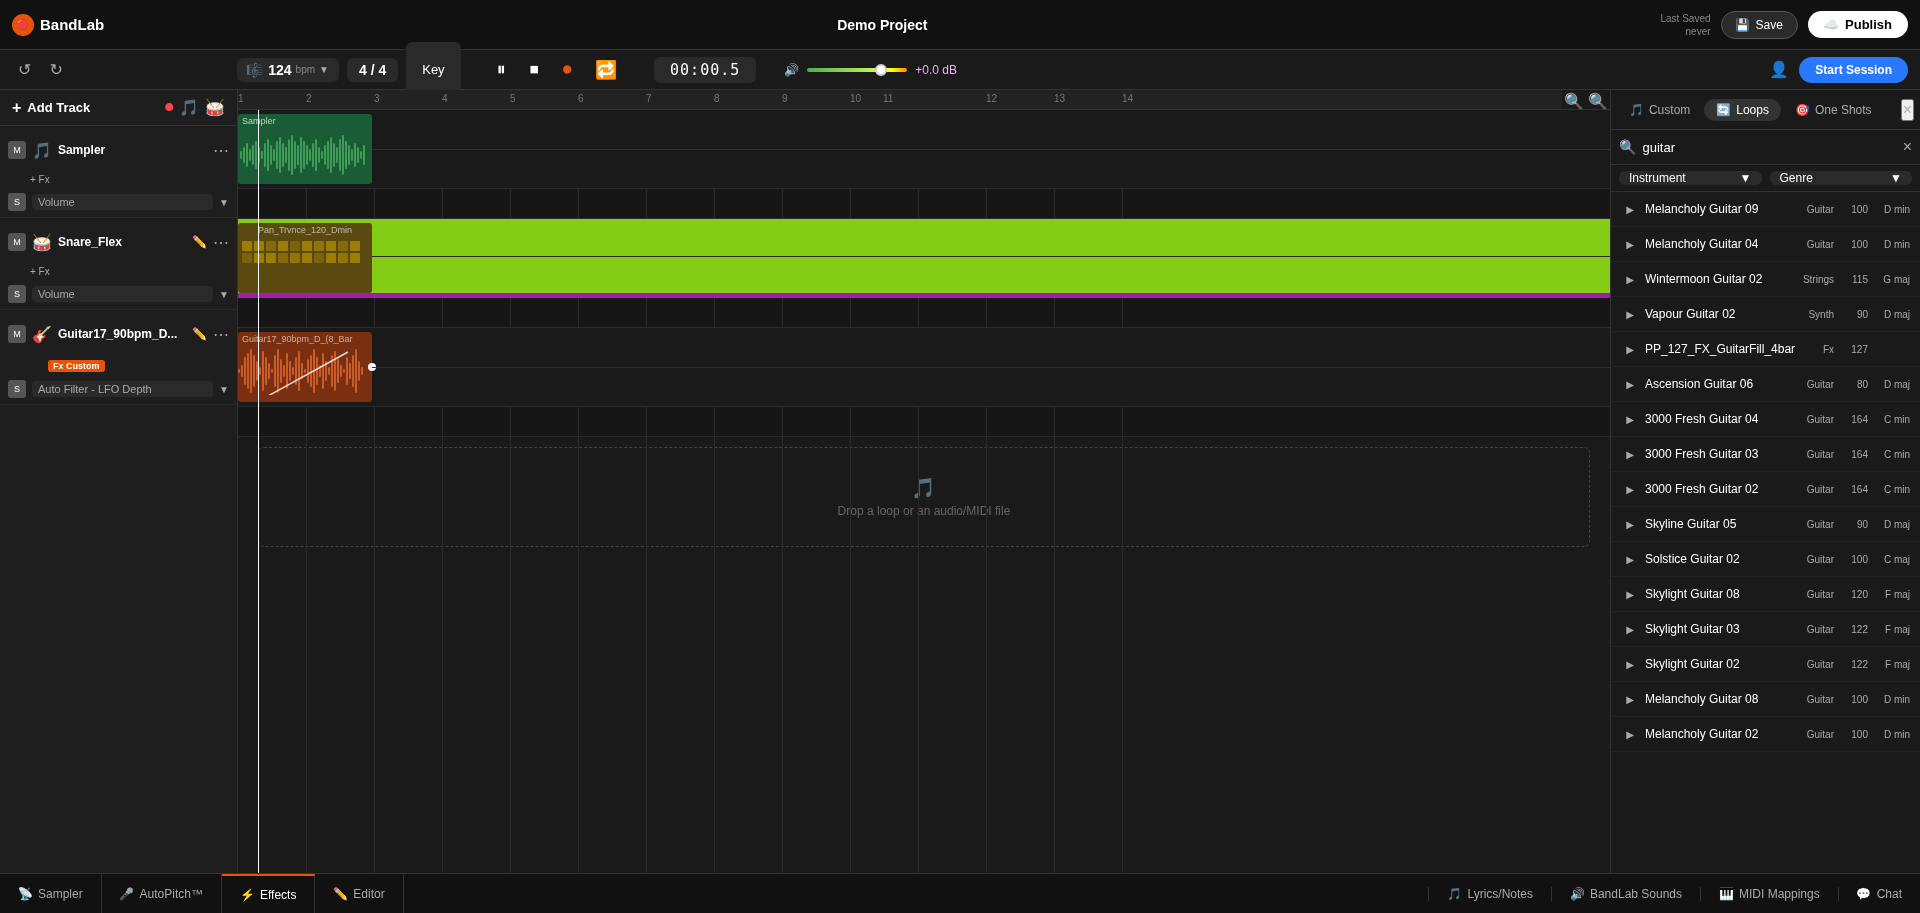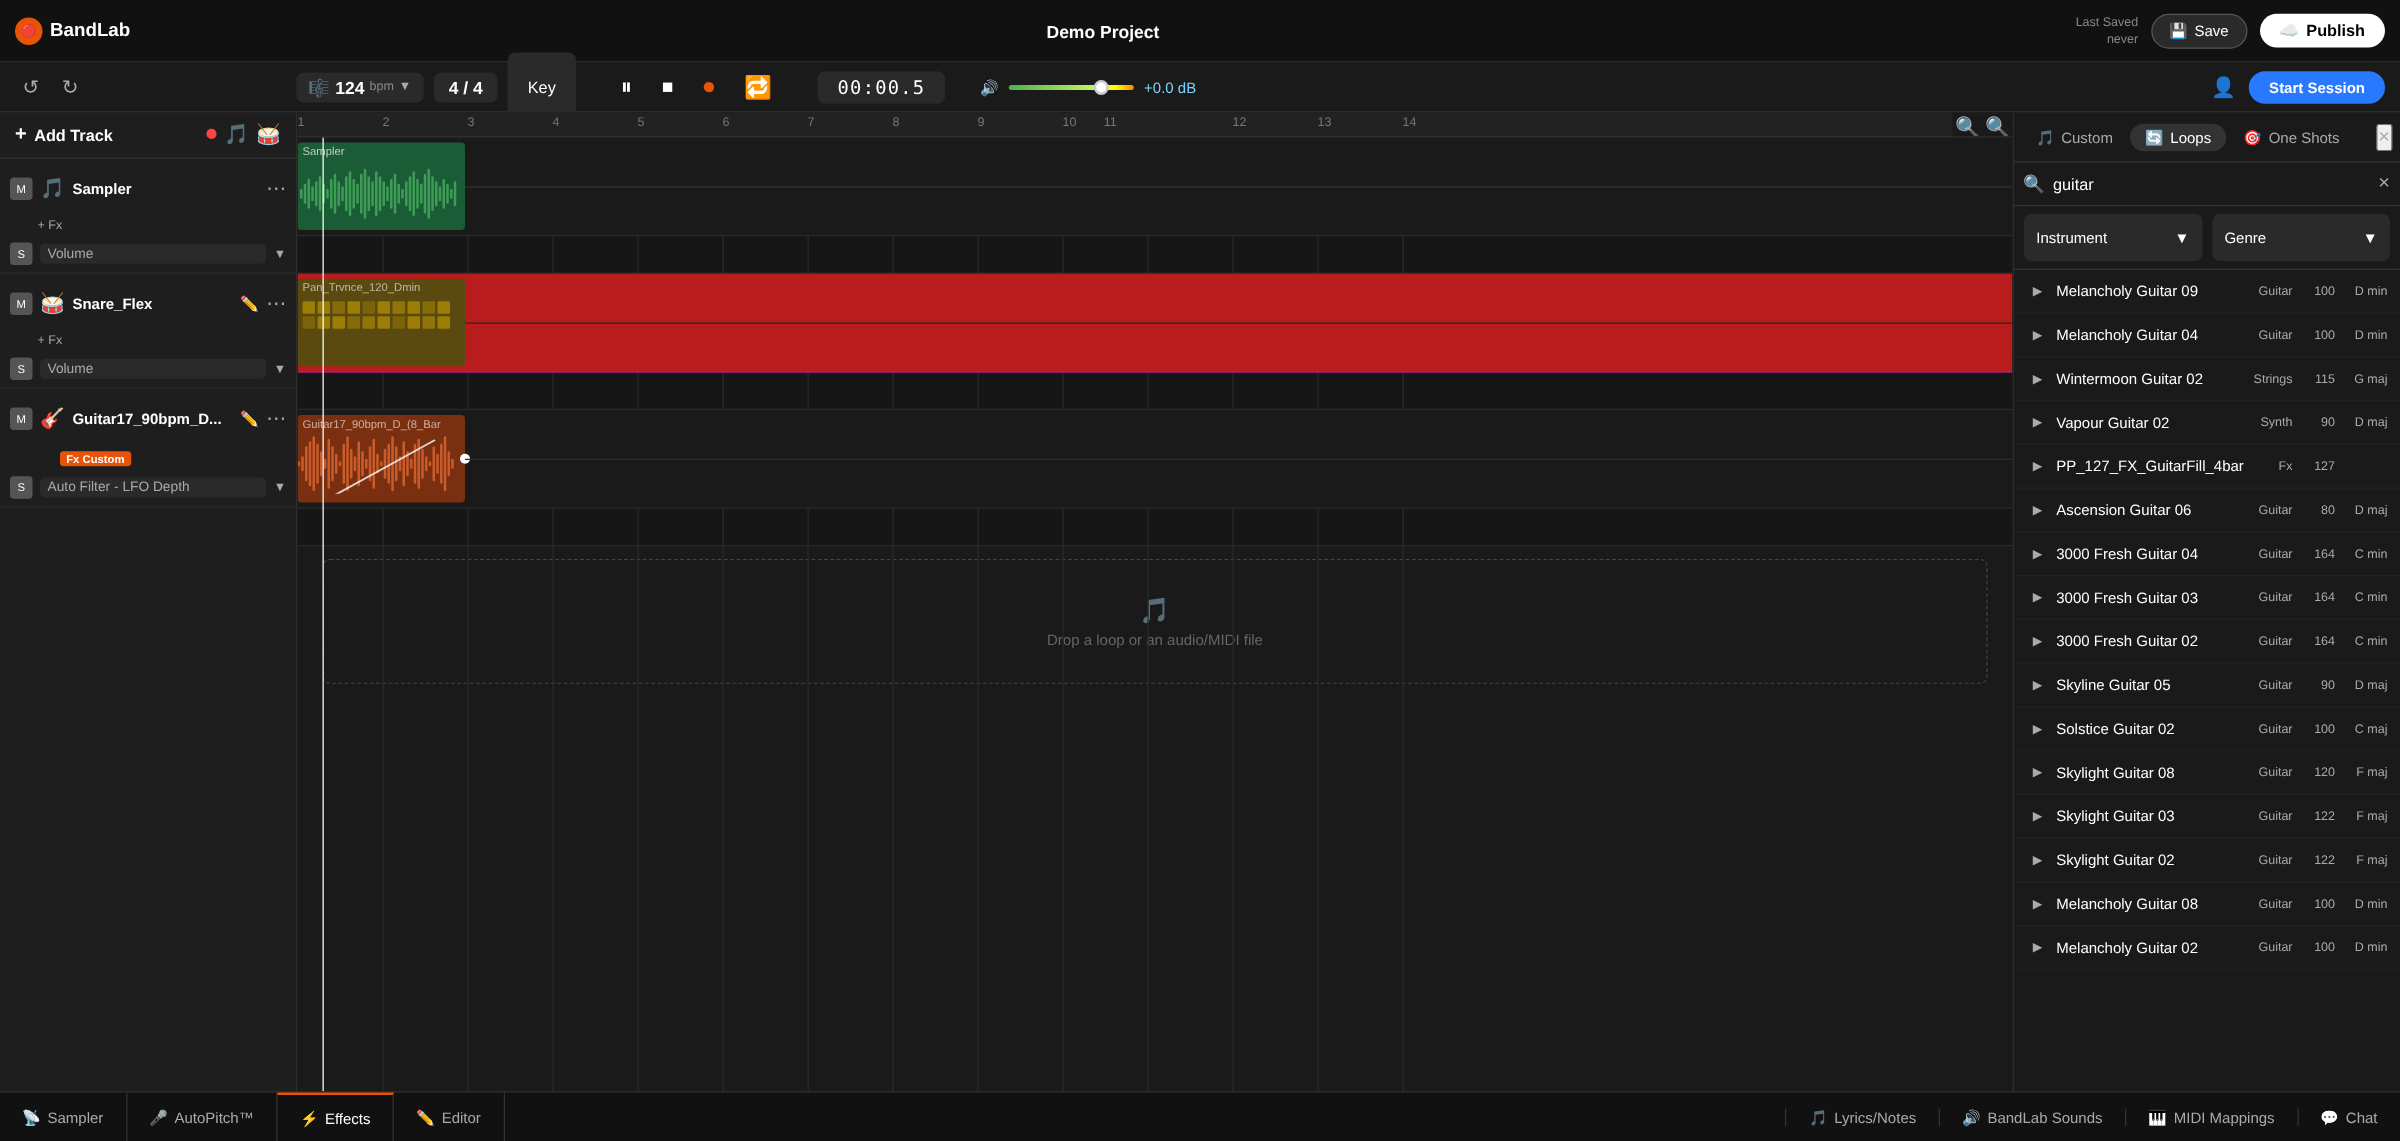--- a/index.html
+++ b/index.html
@@ -25,21 +25,21 @@
     .tempo-unit { font-size: 10px; color: #888; }
     .time-sig { background: #2a2a2a; border-radius: 6px; padding: 4px 12px; font-size: 14px; font-weight: 600; }
     .key-btn { background: #2a2a2a; border-radius: 6px; padding: 20px 16px; font-size: 13px; color: #aaa; cursor: pointer; border: none; color: #fff; }
     .transport-controls { display: flex; align-items: center; gap: 8px; margin: 0 20px; }
     .transport-btn { background: none; border: none; color: #fff; cursor: pointer; font-size: 18px; padding: 4px 8px; }
     .transport-btn.record { color: #e8530a; }
     .time-display { background: #2a2a2a; border-radius: 6px; padding: 4px 16px; font-size: 15px; font-family: monospace; letter-spacing: 1px; }
     .volume-section { display: flex; align-items: center; gap: 8px; margin-left: 20px; }
     .volume-slider-track { width: 100px; height: 4px; background: linear-gradient(to right, #4caf50 0%, #c8f560 70%, #ffff00 85%, #ff8800 100%); border-radius: 2px; position: relative; }
     .volume-thumb { width: 12px; height: 12px; background: #fff; border-radius: 50%; position: absolute; top: -4px; left: 68%; border: 2px solid #ccc; }
-    .volume-db { font-size: 12px; color: #7dd3fc; }
+    .volume-db { font-size: 12px; color: #f0abfc; }
     .session-right { margin-left: auto; display: flex; align-items: center; gap: 10px; }
     .btn-start-session { background: #2979ff; border: none; color: #fff; padding: 6px 16px; border-radius: 20px; cursor: pointer; font-size: 12px; font-weight: 600; }
 
     
     .main-layout { display: flex; height: calc(913px - 90px); }
 
     
     .track-list { width: 238px; background: #1e1e1e; border-right: 1px solid #333; display: flex; flex-direction: column; flex-shrink: 0; }
     .add-track-btn { display: flex; align-items: center; gap: 6px; padding: 8px 12px; cursor: pointer; border-bottom: 1px solid #333; font-size: 13px; font-weight: 600; color: #fff; }
     .add-track-btn .plus { font-size: 16px; color: #fff; }
@@ -117,21 +117,21 @@
     .bottom-nav-item { display: flex; align-items: center; gap: 5px; padding: 0 18px; height: 100%; cursor: pointer; font-size: 12px; color: #aaa; border-right: 1px solid #333; }
     .bottom-nav-item.active { color: #fff; border-top: 2px solid #e8530a; }
     .bottom-nav-right { margin-left: auto; display: flex; }
     .bottom-nav-right .bottom-nav-item { border-right: none; border-left: 1px solid #333; }
 
     
     ::-webkit-scrollbar { width: 4px; height: 4px; }
     ::-webkit-scrollbar-track { background: #111; }
     ::-webkit-scrollbar-thumb { background: #444; border-radius: 2px; }
 
-    .filter-dropdown { display: flex; gap: 4px; padding: 12px 10px; background: #2a2a2a; border-radius: 6px; cursor: pointer; font-size: 12px; flex: 1; justify-content: space-between; }
+    .filter-dropdown { display: flex; gap: 4px; padding: 0 10px; background: #2a2a2a; border-radius: 6px; cursor: pointer; font-size: 12px; flex: 1; justify-content: space-between; }
 
     
     .ruler-inner { display: flex; width: 100%; height: 100%; position: relative; }
     .ruler-num { position: absolute; top: 3px; font-size: 10px; color: #777; }
 
     
     .phead { position: absolute; left: 20px; top: 0; bottom: 0; width: 1px; background: #fff; z-index: 10; pointer-events: none; }
 
     
     .grid-line { position: absolute; top: 0; bottom: 0; width: 1px; background: #2a2a2a; }
@@ -367,21 +367,21 @@
               </g>
             </svg>
           </div>
         </div>
 
         <div style="position:absolute;top:50%;left:134px;right:0;height:1px;background:#2a3a2a;"></div>
       </div>
 
       <div style="height:30px;border-bottom:1px solid #2a2a2a;background:#161616;"></div>
 
-      <div style="height:79px;border-bottom:1px solid #a21caf;position:relative;background:#b91c1c;">
+      <div style="height:79px;border-bottom:5px solid #a21caf;position:relative;background:#84cc16;text-align:center;">
         <div style="position:absolute;top:4px;left:0;width:134px;height:70px;background:#5a4a10;border-radius:3px;overflow:hidden;">
           <div style="font-size:9px;color:rgba(255,255,255,0.6);padding:2px 4px;">Pan_Trvnce_120_Dmin</div>
           <div style="display:flex;flex-wrap:wrap;gap:2px;padding:4px;">
             <div style="width:10px;height:10px;background:rgba(200,160,0,0.6);border-radius:1px;"></div>
             <div style="width:10px;height:10px;background:rgba(200,160,0,0.6);border-radius:1px;"></div>
             <div style="width:10px;height:10px;background:rgba(200,160,0,0.4);border-radius:1px;"></div>
             <div style="width:10px;height:10px;background:rgba(200,160,0,0.6);border-radius:1px;"></div>
             <div style="width:10px;height:10px;background:rgba(200,160,0,0.3);border-radius:1px;"></div>
             <div style="width:10px;height:10px;background:rgba(200,160,0,0.6);border-radius:1px;"></div>
             <div style="width:10px;height:10px;background:rgba(200,160,0,0.5);border-radius:1px;"></div>

